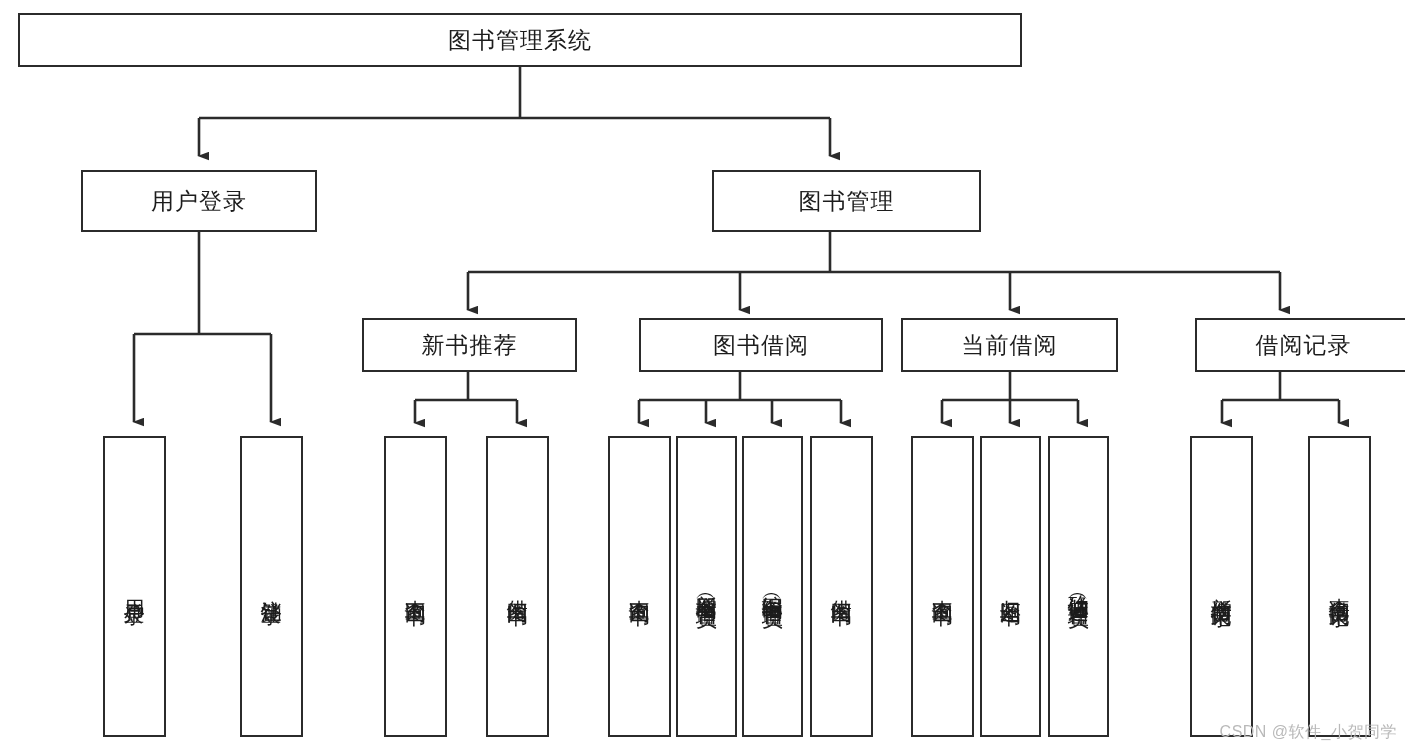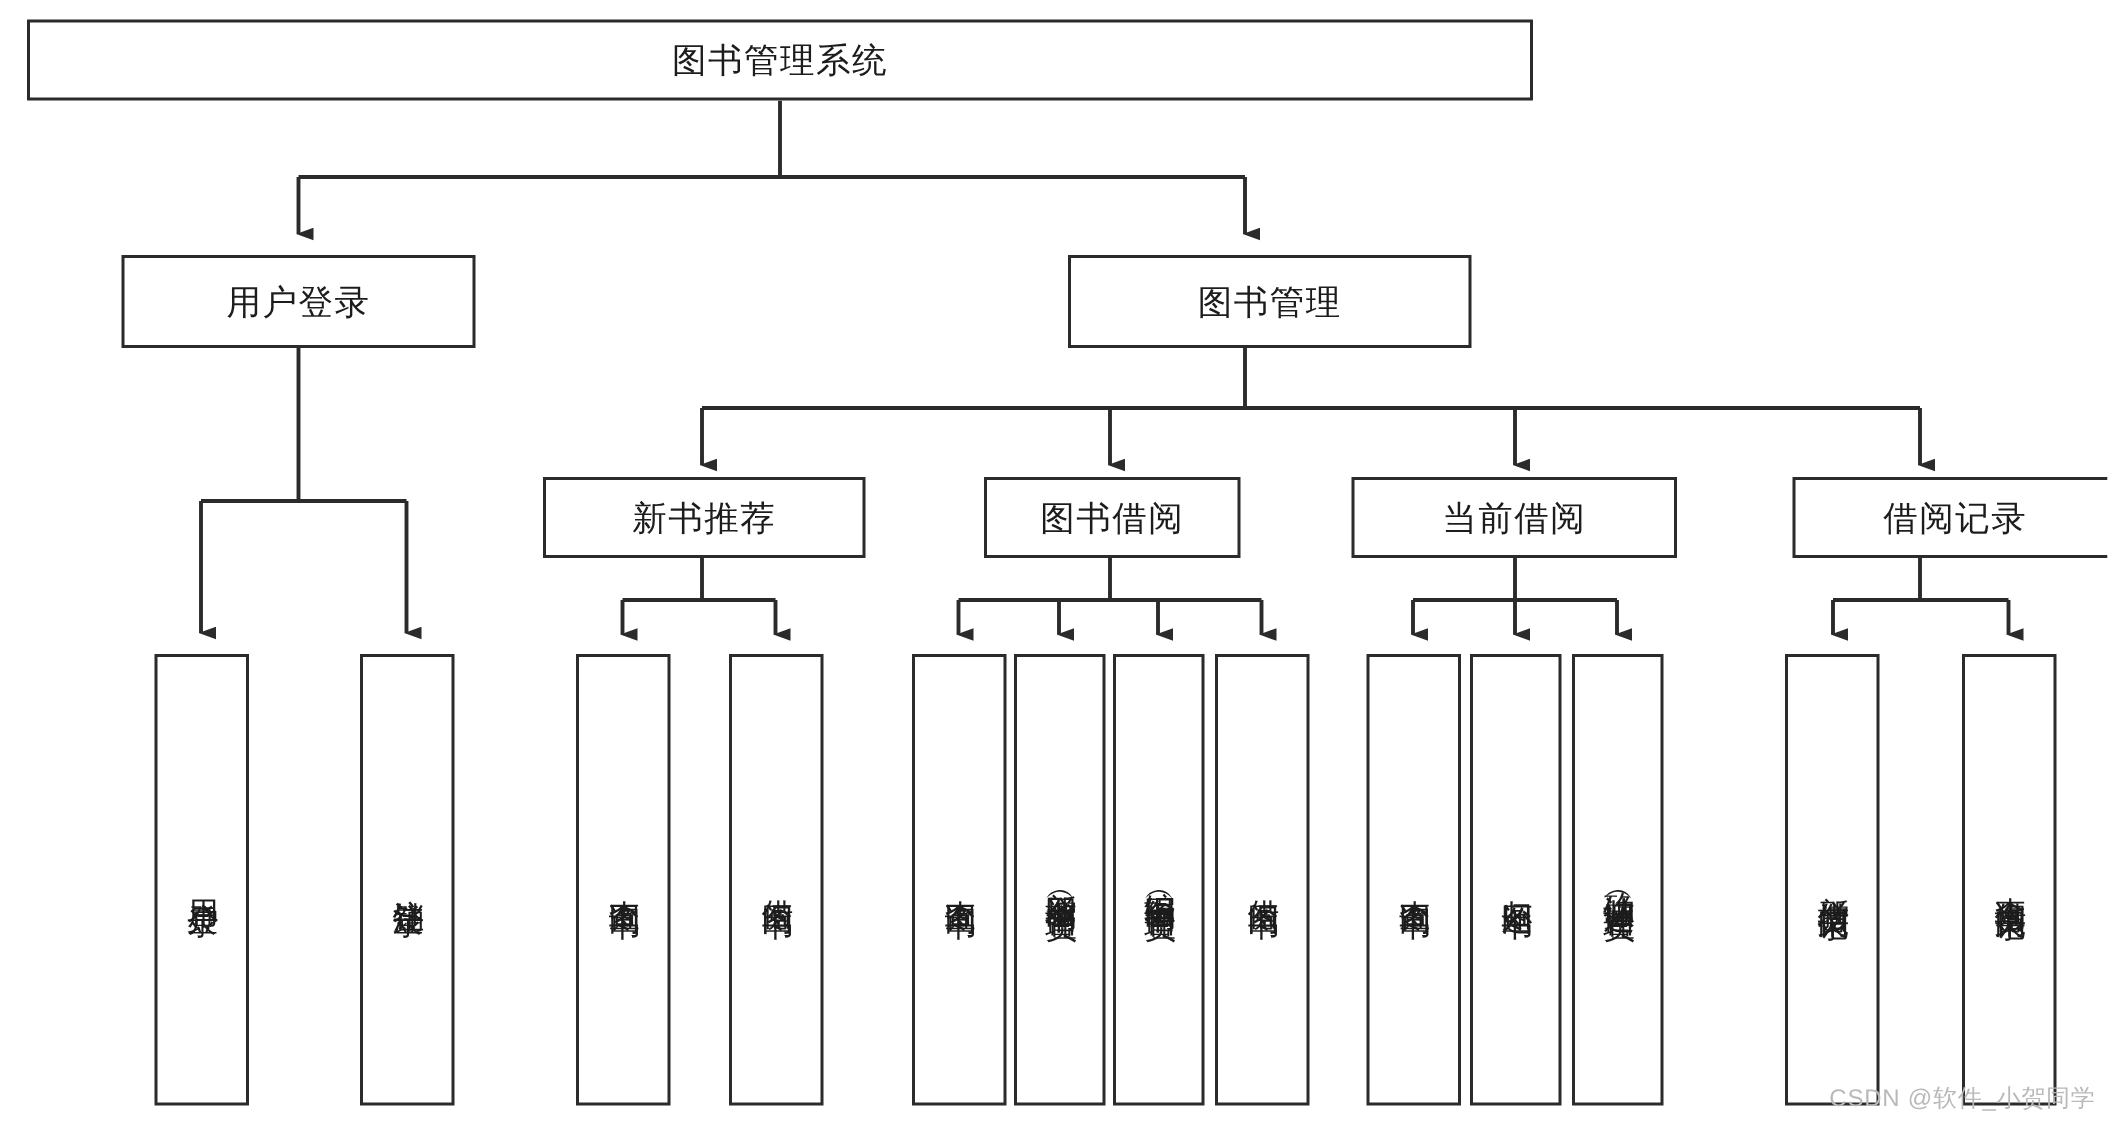--- a/index.html
+++ b/index.html
@@ -131,21 +131,21 @@
   <div class="node horizontal" style="left:81px; top:170px; width:236px; height:62px;">
     <span class="label">用户登录</span>
   </div>
   <div class="node horizontal" style="left:712px; top:170px; width:269px; height:62px;">
     <span class="label">图书管理</span>
   </div>
 
   <div class="node horizontal" style="left:362px; top:318px; width:215px; height:54px;">
     <span class="label">新书推荐</span>
   </div>
-  <div class="node horizontal" style="left:656px; top:318px; width:171px; height:54px;">
+  <div class="node horizontal" style="left:639px; top:318px; width:244px; height:54px;">
     <span class="label">图书借阅</span>
   </div>
   <div class="node horizontal" style="left:901px; top:318px; width:217px; height:54px;">
     <span class="label">当前借阅</span>
   </div>
   <div class="node horizontal" style="left:1171px; top:318px; width:217px; height:54px;margin-left:24px;">
     <span class="label">借阅记录</span>
   </div>
 
   <div class="node vertical" style="left:103px; top:436px; width:63px; height:301px;">

